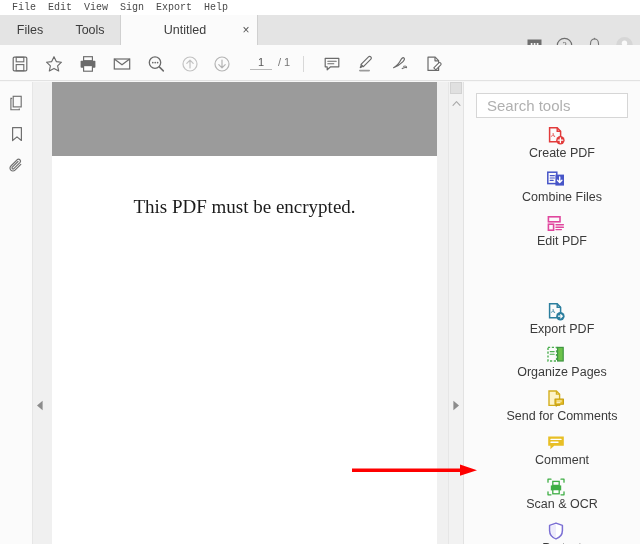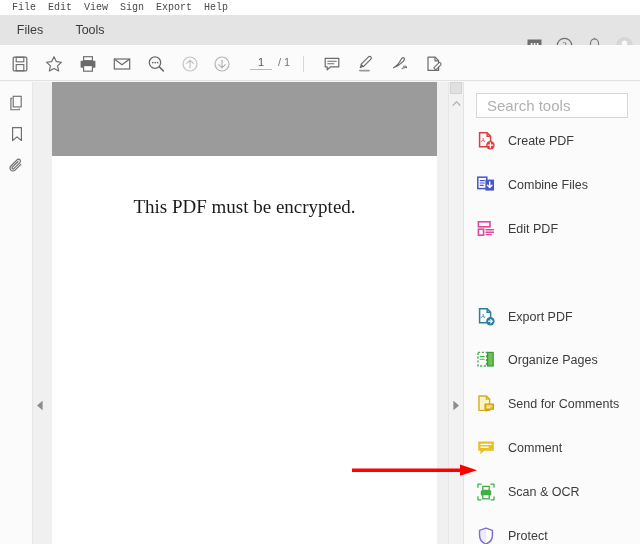--- a/index.html
+++ b/index.html
@@ -286,20 +286,21 @@
   .searchbox input::placeholder { color: #b0b0b0; }
 
   .toolrow {
     position: absolute;
     left: 12px;
     width: 160px;
     height: 30px;
     display: flex;
     align-items: center;
     cursor: pointer;
+    flex-direction: column;
   }
   .toolrow .ticon {
     width: 20px; height: 20px;
     display: flex; align-items: center; justify-content: center;
     flex: 0 0 20px;
   }
   .toolrow .tlabel {
     margin-left: 12px;
     font-size: 12.5px;
     color: #3b3b3b;
@@ -332,20 +333,24 @@
     <div class="tab-rest"></div>
 
     <div class="tab tab-home">
       <span>Files</span>
     </div>
 
     <div class="tab tab-tools">
       <span>Tools</span>
     </div>
 
+    <div class="tab tab-doc">
+      <span class="tab-title">Untitled</span>
+      <span class="tab-close">×</span>
+    </div>
 
     <div class="topright-icons">
       <span class="tri">
         <svg width="19" height="19" viewBox="0 0 19 19">
           <path d="M2.5 3.5h14v9h-8.2l-3.6 3.1v-3.1H2.5z" fill="#6e6e6e"></path>
           <circle cx="6.6" cy="8" r="1.05" fill="#fff"></circle>
           <circle cx="9.6" cy="8" r="1.05" fill="#fff"></circle>
           <circle cx="12.6" cy="8" r="1.05" fill="#fff"></circle>
         </svg>
       </span>

